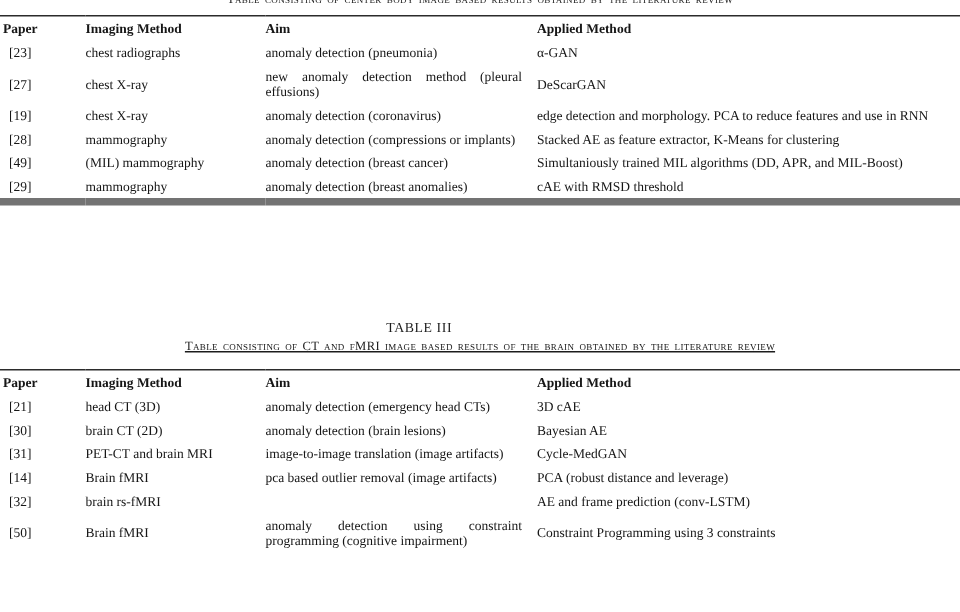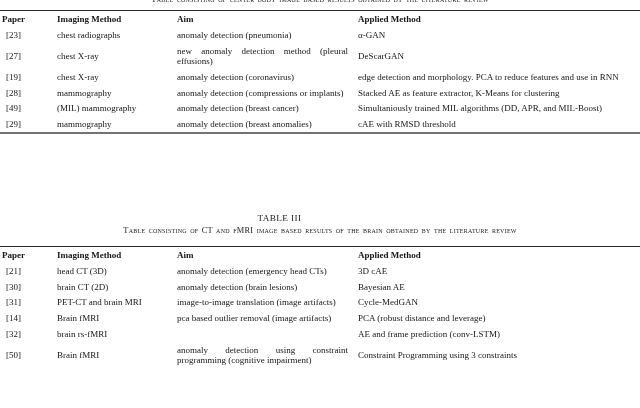--- a/index.html
+++ b/index.html
@@ -41,41 +41,41 @@
     left: 0; width: 640px;
     border-collapse: collapse;
     table-layout: fixed;
     font-size: 9px;
     line-height: 10.6px;
     color: #161616;
   }
   #table2 { top: 10px; }
   #table3 { top: 246px; }
   table.datatable { border-top: 1px solid #2b2b2b; }
-  #table2 tbody tr:last-child td { border-bottom: 2px solid #737373; }
+  #table2 tbody tr:last-child td { border-bottom: 5px solid #737373; }
 
   th, td {
     vertical-align: middle;
     text-align: left;
     font-weight: normal;
     padding: 2.6px 10px 2.6px 0;
   }
   thead th { font-weight: bold; padding-top: 3.4px; padding-bottom: 2.2px; }
   col.c-paper   { width: 57px;  }
   col.c-imaging { width: 120px; }
   col.c-aim     { width: 181px; }
   col.c-applied { width: 282px; }
   th:first-child, td:first-child { padding-left: 2px; }
   td.paper { padding-left: 6px; margin-top: 40px; }
   td.aim, td.applied { text-align: justify; }
   td.imaging { padding-right: 13px; margin-left: 11px; }
   th:last-child, td:last-child { padding-right: 0; }
 
   .gap-label { position: absolute; top: 213px; left: 0; width: 559px; }
-  .gap-caption { position: absolute; top: 226px; left: 0; width: 640px; }
+  .gap-caption { position: absolute; top: 226px; left: 0; width: 640px; text-decoration: underline; }
 </style>
 </head>
 <body>
 
 <div class="page">
 
   <div class="caption clipped-caption">Table consisting of center body image based results obtained by the literature review</div>
 
   <table class="datatable" id="table2">
     <colgroup>

